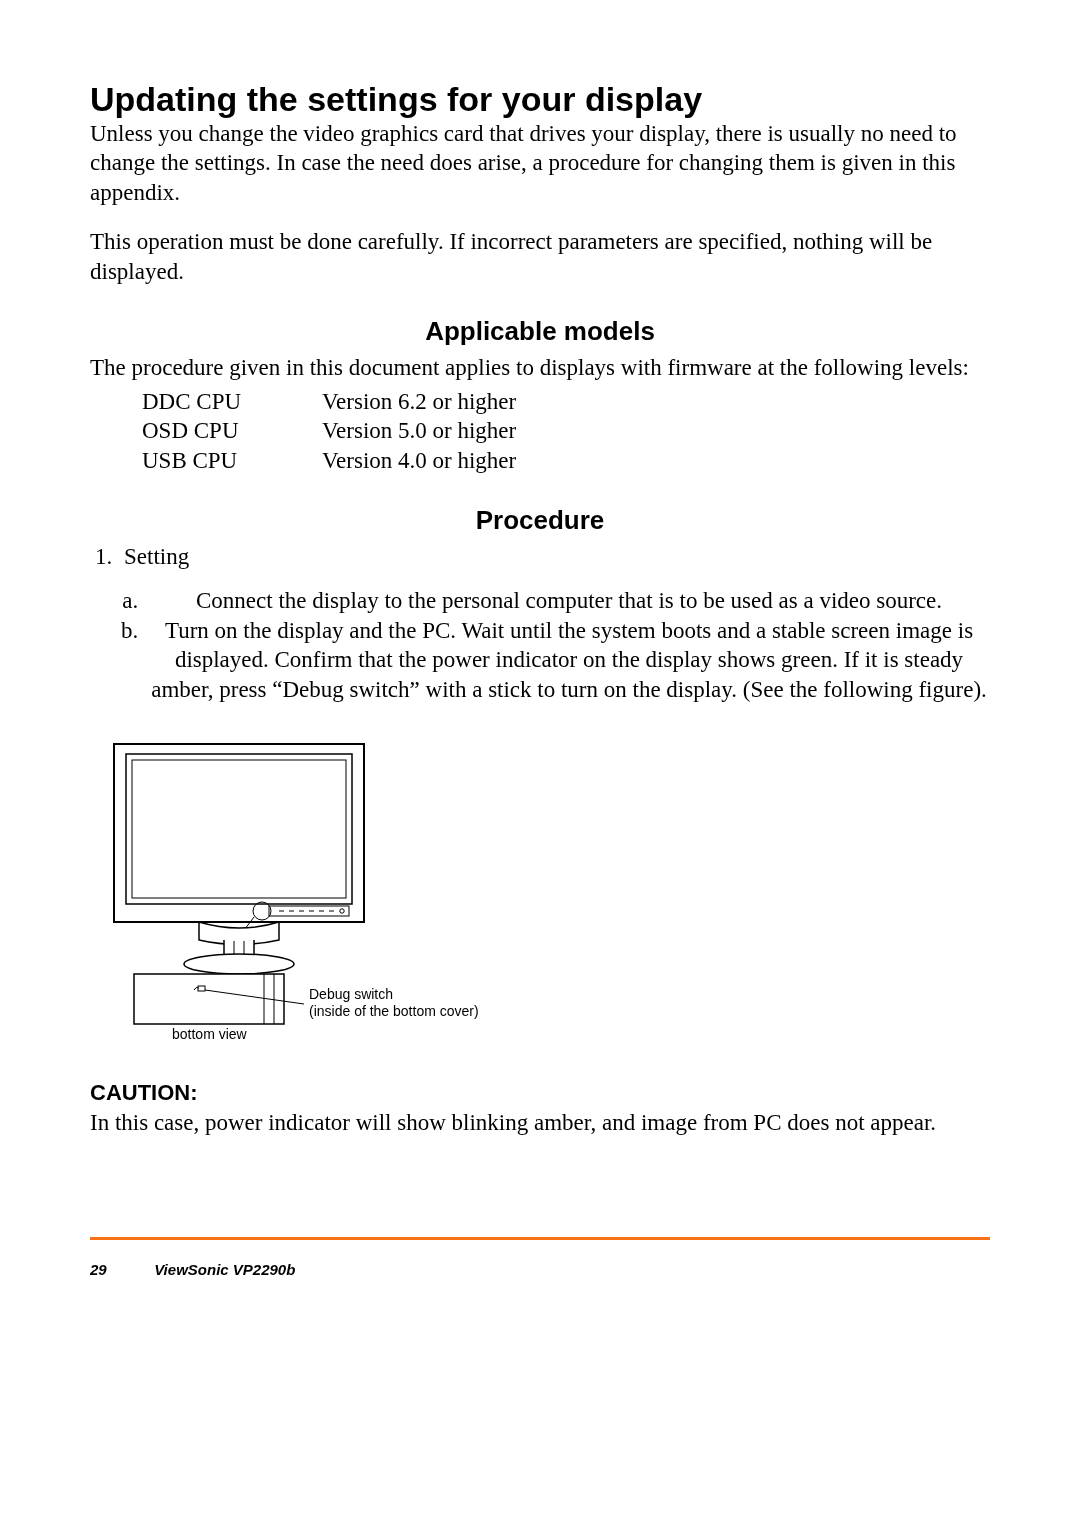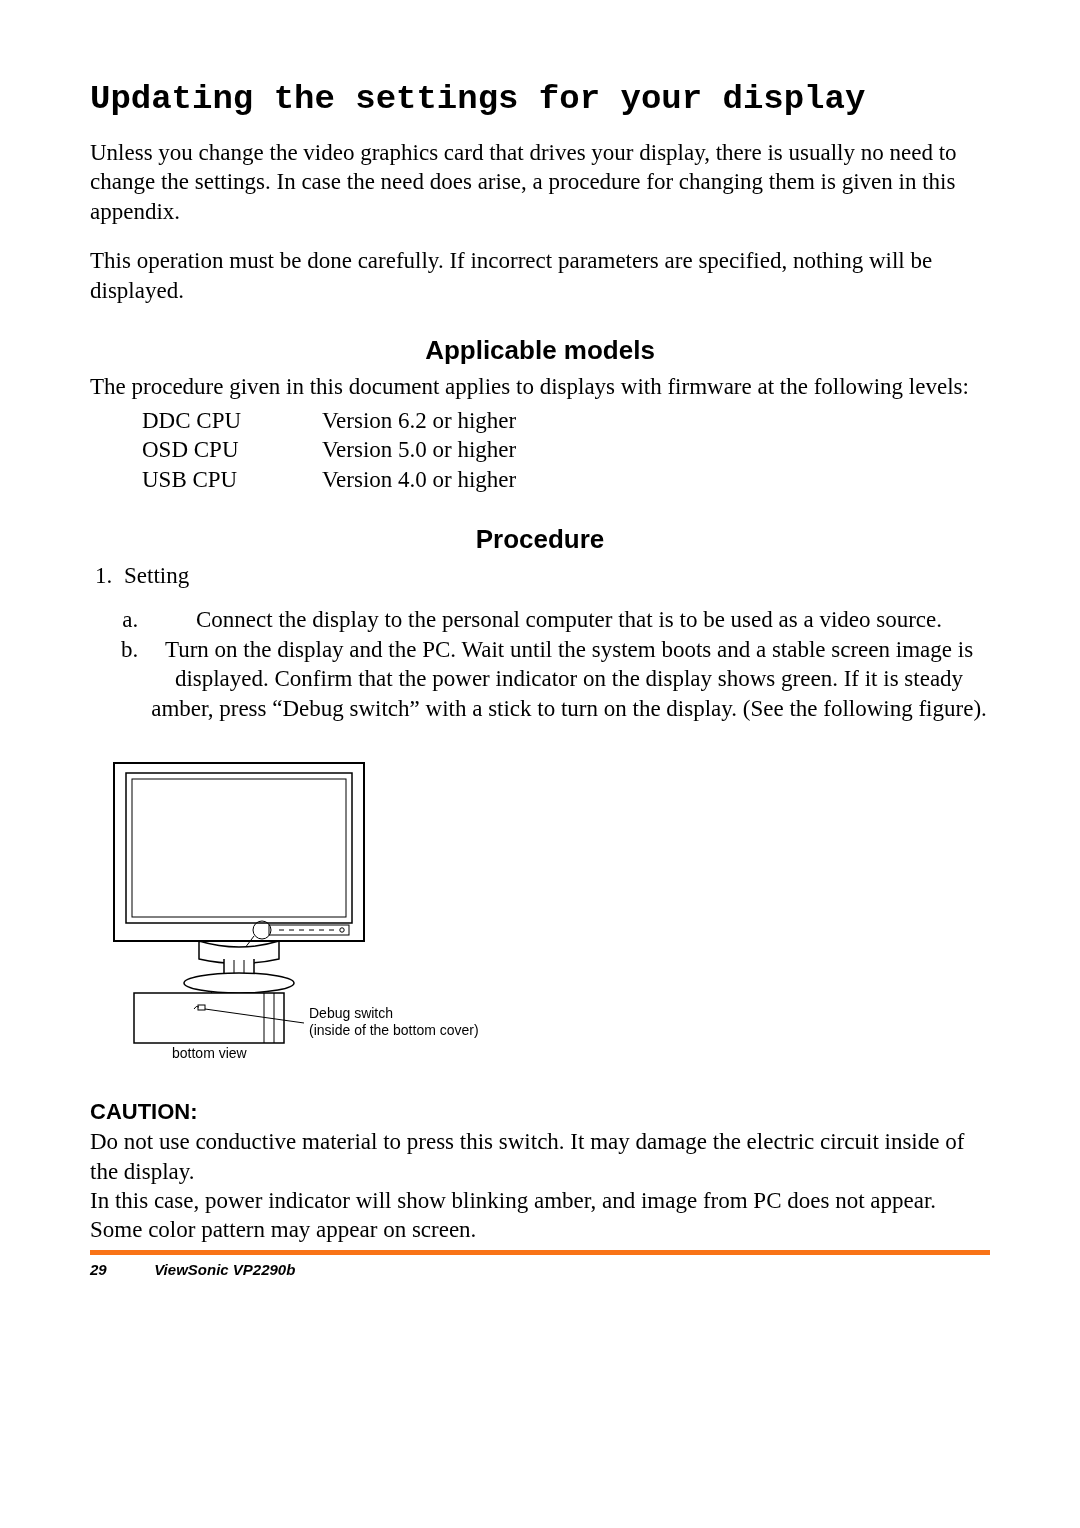--- a/index.html
+++ b/index.html
@@ -9,24 +9,24 @@
     font-family: "Times New Roman", Times, serif;
     font-size: 23px;
     color: #000;
     width: 1080px;
     height: 1528px;
   }
   .page {
     padding: 80px 90px 0 90px;
   }
   h1 {
-    font-family: Liberation Mono, monospace;
+    font-family: Liberation Sans, sans-serif;
     font-weight: bold;
     font-size: 34px;
-    margin: 0 0 20px 0;
+    margin: 0 0 0 0;
   }
   .para {
     margin: 0 0 20px 0;
     line-height: 1.28;
   }
   h2 {
     font-family: Arial, Helvetica, sans-serif;
     font-weight: bold;
     font-size: 26px;
     margin: 30px 0 6px 0;
@@ -62,22 +62,22 @@
     font-size: 22px;
     margin: 30px 0 2px 0;
   }
   .caution-body { line-height: 1.28; }
 
   .footer {
     position: absolute;
     left: 90px;
     right: 90px;
     bottom: 250px;
-    border-top: 5px solid #f97316;
-    padding-top: 6px;
+    border-top: 3px solid #f97316;
+    padding-top: 21px;
     font-family: Arial, Helvetica, sans-serif;
     font-style: italic;
     font-weight: bold;
     font-size: 15px;
   }
   .footer .pg { display:inline-block; width: 60px; }
 
   .svg-label {
     font-family: Arial, Helvetica, sans-serif;
     font-size: 14px;
@@ -162,23 +162,21 @@
       <line x1="101" y1="256" x2="200" y2="270" stroke="#000" stroke-width="1"></line>
 
       <text x="205" y="265" class="svg-label">Debug switch</text>
       <text x="205" y="282" class="svg-label">(inside of the bottom cover)</text>
       <text x="68" y="305" class="svg-label">bottom view</text>
     </svg>
   </div>
 
   <div class="caution-head">CAUTION:</div>
   <div class="caution-body">
-    <div>Do not use conductive material to press this switch. It may damage the electric circuit inside of the display.</div>
     <div>In this case, power indicator will show blinking amber, and image from PC does not appear.</div>
-    <div>Some color pattern may appear on screen.</div>
   </div>
 
 </div>
 
 <div class="footer">
   <span class="pg">29</span>
   <span>ViewSonic</span>
   <span> </span>
   <span>VP2290b</span>
 </div>

